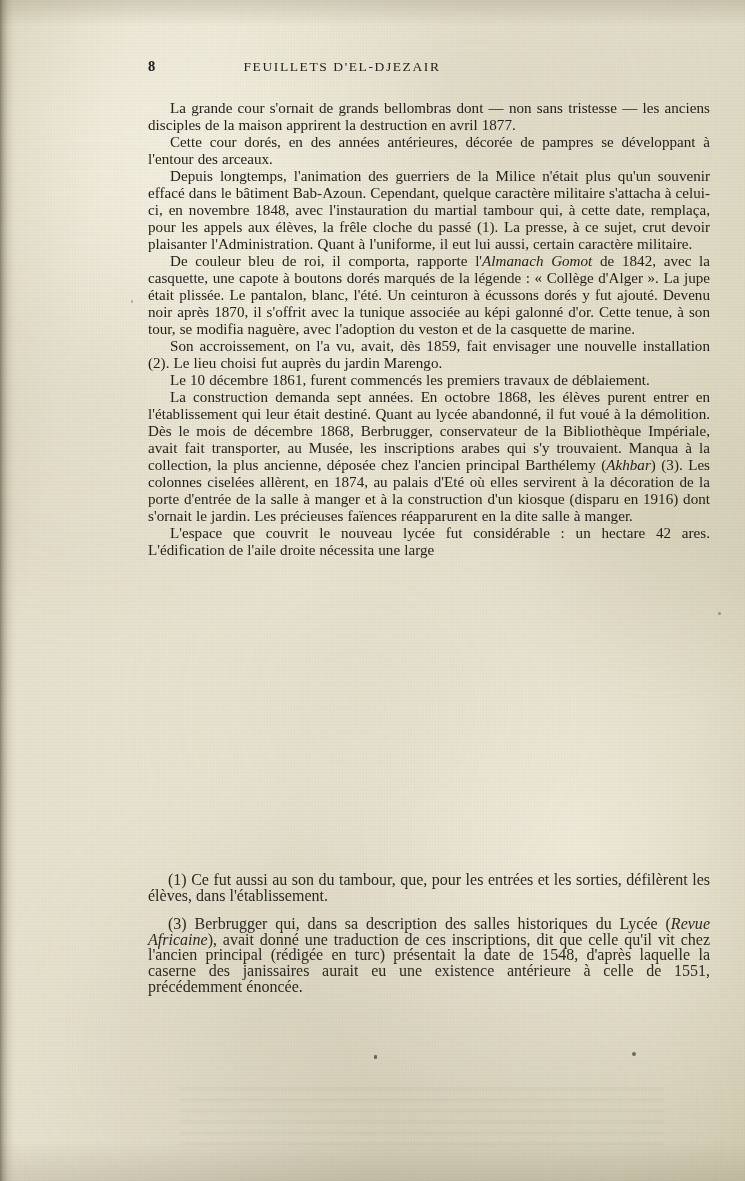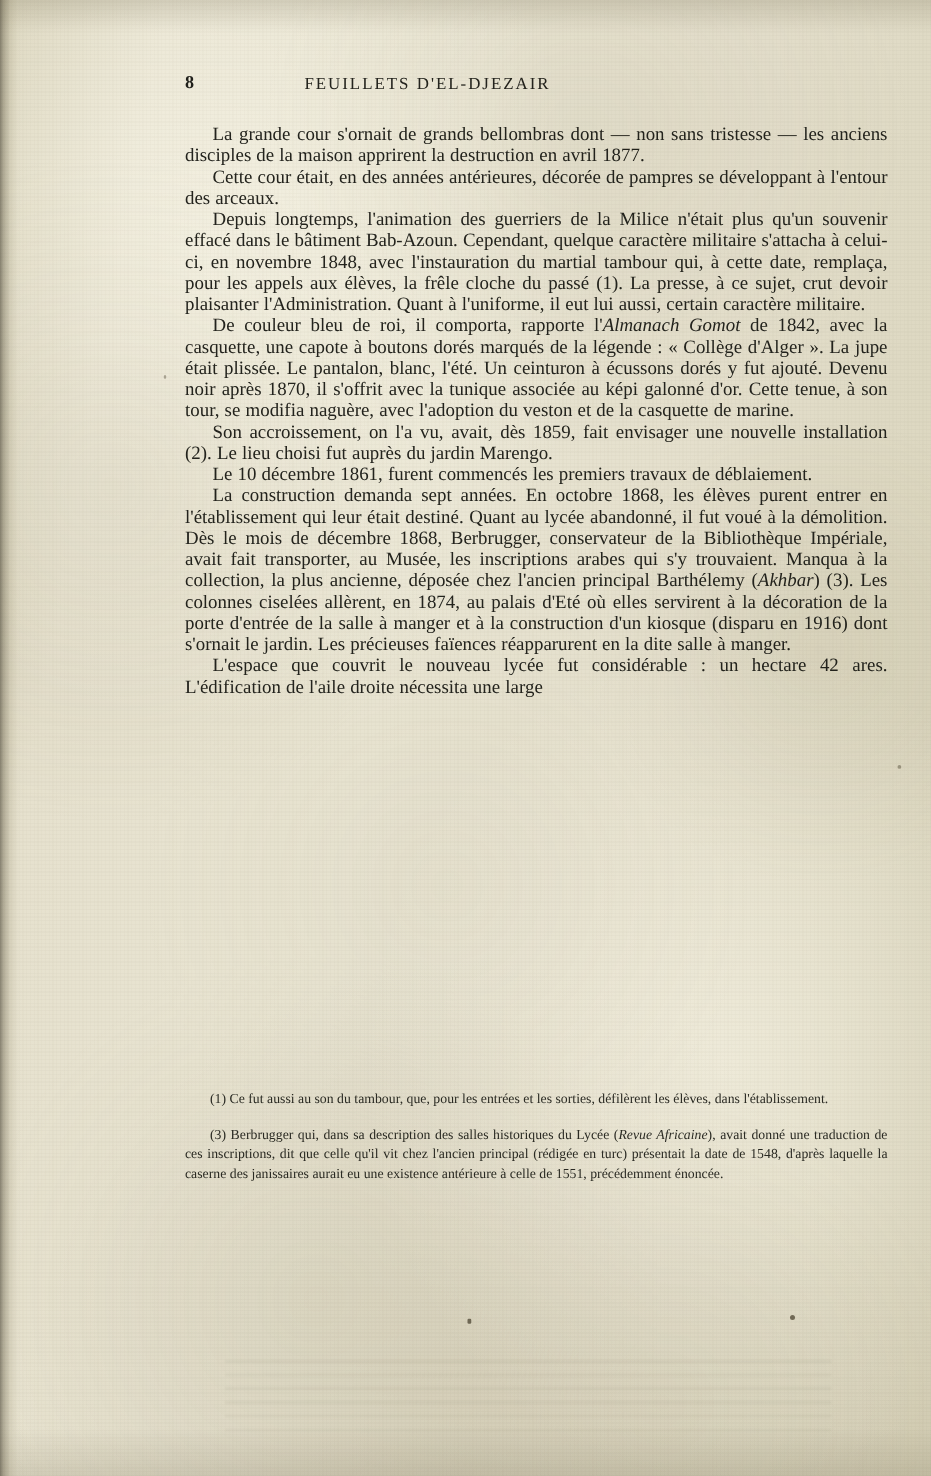--- a/index.html
+++ b/index.html
@@ -126,21 +126,21 @@
   #footnotes {
     position: absolute;
     left: 148px;
     top: 872px;
     width: 562px;
   }
   #footnotes p {
     margin: 0 0 13px 0;
     text-indent: 20px;
     text-align: justify;
-    font-size: 11px;
+    font-size: 16px;
     line-height: 15.6px;
     letter-spacing: 0.01px;
     color: #2a2a23;
   }
   #footnotes p i { font-style: italic; }
 
   
   .speck {
     position: absolute;
     pointer-events: none;
@@ -171,21 +171,21 @@
 
 <div id="page">
 
   <div id="runhead">
     <div class="folio">8</div>
     <div class="runhead-title">FEUILLETS  D'EL-DJEZAIR</div>
   </div>
 
   <div id="body">
     <p>La grande cour s'ornait de grands bellombras dont — non sans tristesse — les anciens disciples de la maison apprirent la destruction en avril 1877.</p>
-    <p>Cette cour était, en des années antérieures, décorée de pampres se développant à l'entour des arceaux.</p>
+    <p>Cette cour dorés, en des années antérieures, décorée de pampres se développant à l'entour des arceaux.</p>
     <p>Depuis longtemps, l'animation des guerriers de la Milice n'était plus qu'un souvenir effacé dans le bâtiment Bab-Azoun. Cependant, quelque caractère militaire s'attacha à celui-ci, en novembre 1848, avec l'instauration du martial tambour qui, à cette date, remplaça, pour les appels aux élèves, la frêle cloche du passé (1). La presse, à ce sujet, crut devoir plaisanter l'Administration. Quant à l'uniforme, il eut lui aussi, certain caractère militaire.</p>
     <p>De couleur bleu de roi, il comporta, rapporte l'<i>Almanach Gomot</i> de 1842, avec la casquette, une capote à boutons dorés marqués de la légende : « Collège d'Alger ». La jupe était plissée. Le pantalon, blanc, l'été. Un ceinturon à écussons dorés y fut ajouté. Devenu noir après 1870, il s'offrit avec la tunique associée au képi galonné d'or. Cette tenue, à son tour, se modifia naguère, avec l'adoption du veston et de la casquette de marine.</p>
     <p>Son accroissement, on l'a vu, avait, dès 1859, fait envisager une nouvelle installation (2). Le lieu choisi fut auprès du jardin Marengo.</p>
     <p>Le 10 décembre 1861, furent commencés les premiers travaux de déblaiement.</p>
     <p>La construction demanda sept années. En octobre 1868, les élèves purent entrer en l'établissement qui leur était destiné. Quant au lycée abandonné, il fut voué à la démolition. Dès le mois de décembre 1868, Berbrugger, conservateur de la Bibliothèque Impériale, avait fait transporter, au Musée, les inscriptions arabes qui s'y trouvaient. Manqua à la collection, la plus ancienne, déposée chez l'ancien principal Barthélemy (<i>Akhbar</i>) (3). Les colonnes ciselées allèrent, en 1874, au palais d'Eté où elles servirent à la décoration de la porte d'entrée de la salle à manger et à la construction d'un kiosque (disparu en 1916) dont s'ornait le jardin. Les précieuses faïences réapparurent en la dite salle à manger.</p>
     <p>L'espace que couvrit le nouveau lycée fut considérable : un hectare 42 ares. L'édification de l'aile droite nécessita une large</p>
   </div>
 
   <div id="footnotes">
     <p>(1) Ce fut aussi au son du tambour, que, pour les entrées et les sorties, défilèrent les élèves, dans l'établissement.</p>

